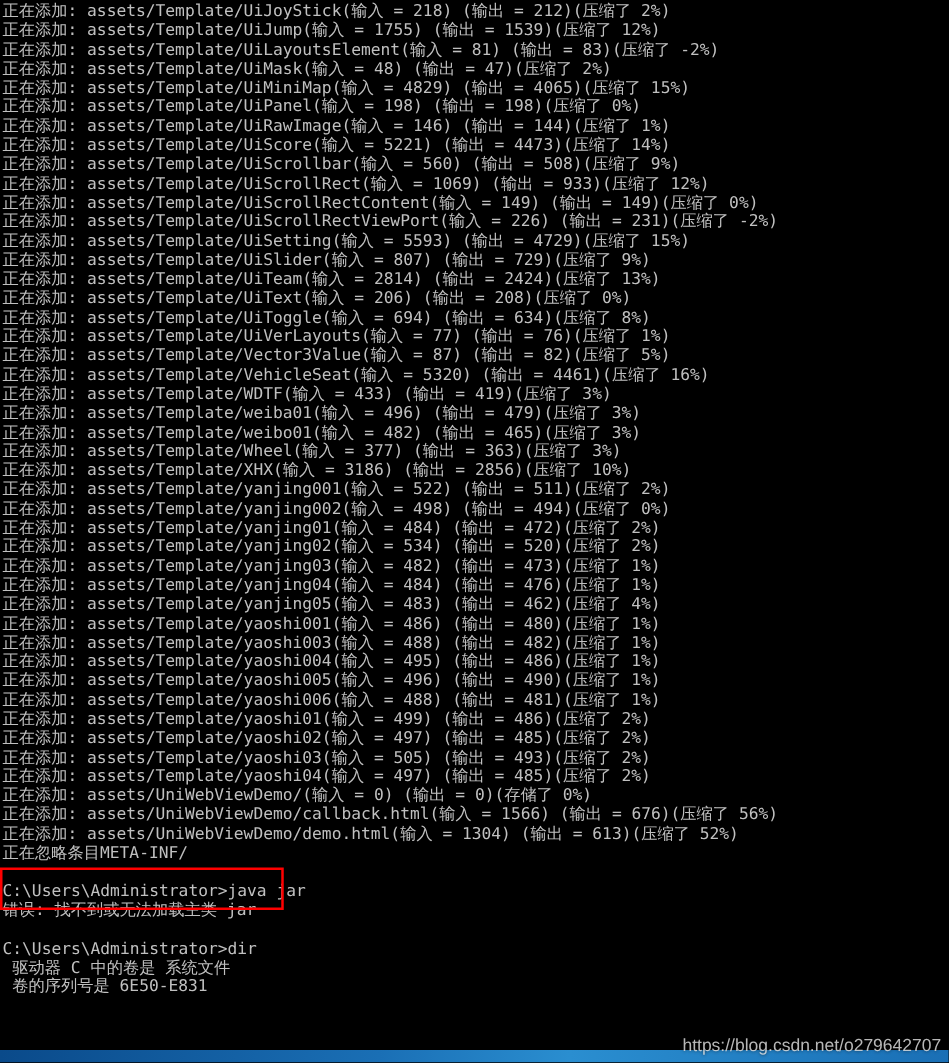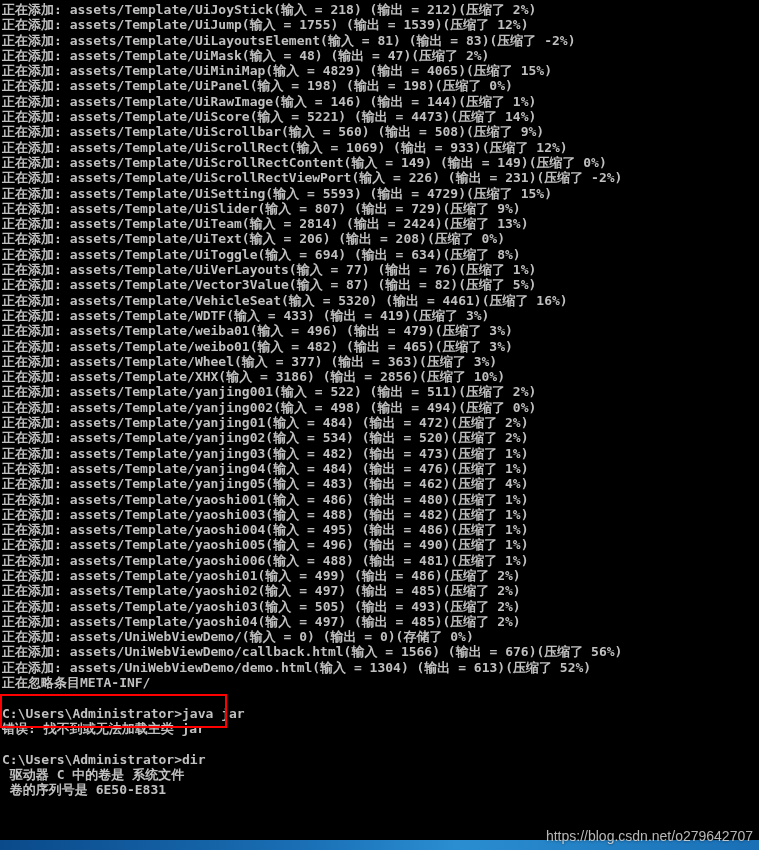--- a/index.html
+++ b/index.html
@@ -12,21 +12,21 @@
     width: 759px;
     height: 850px;
     overflow: hidden;
     position: relative;
     line-height: 15.3px;
   }
   .terminal {
     padding: 2px 0 0 2px;
     white-space: pre;
   }
-  .line { display: block; font-weight: bold; }
+  .line { display: block; }
   .highlight-box {
     position: absolute;
     border: 2px solid #ff0000;
     pointer-events: none;
   }
   .watermark {
     position: absolute;
     right: 6px;
     bottom: 6px;
     color: #d8d8d8;

